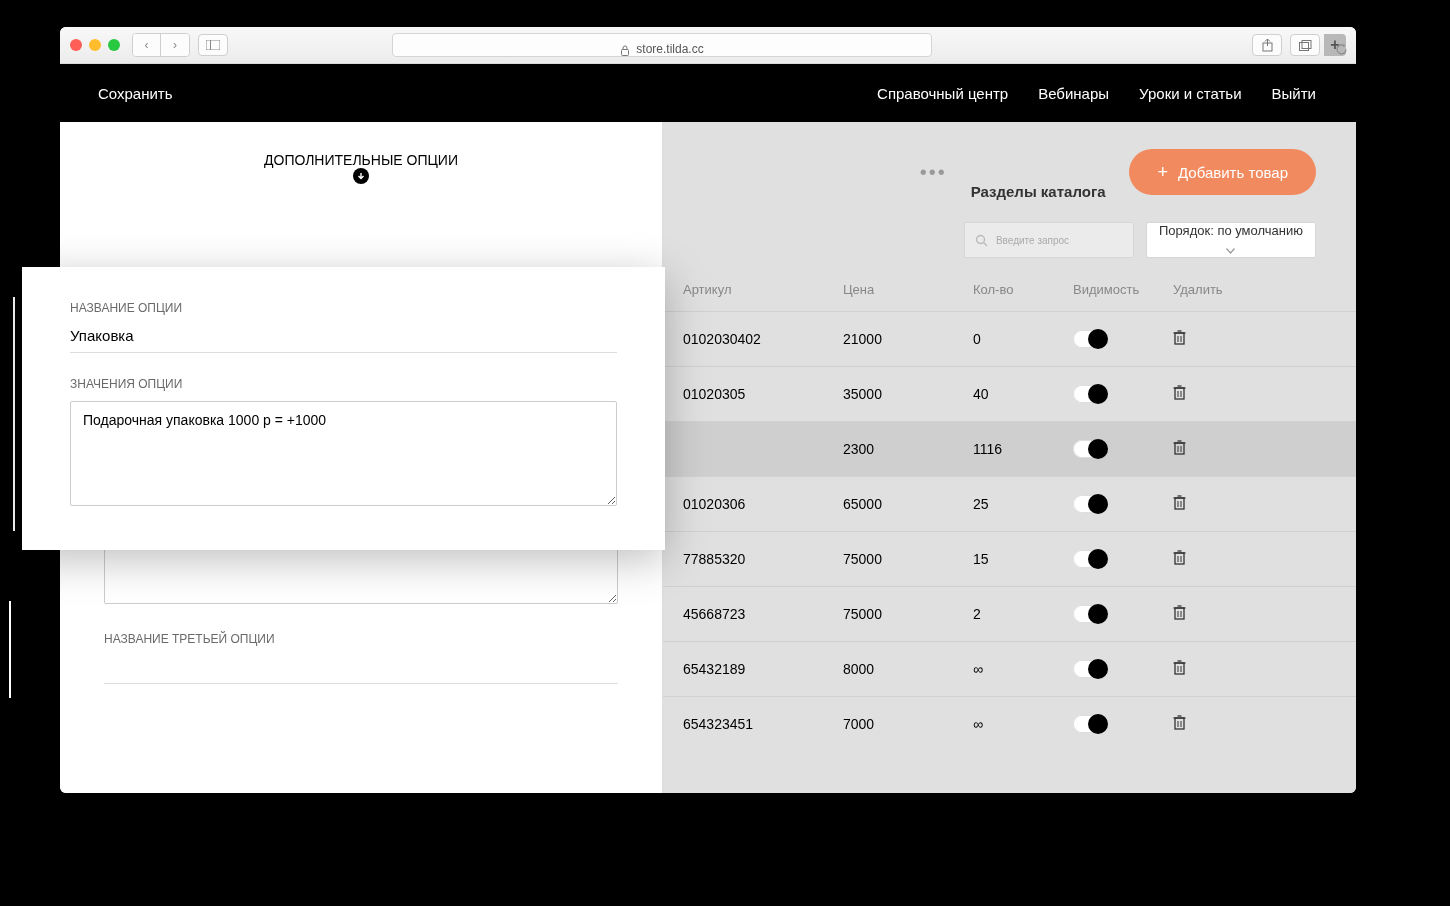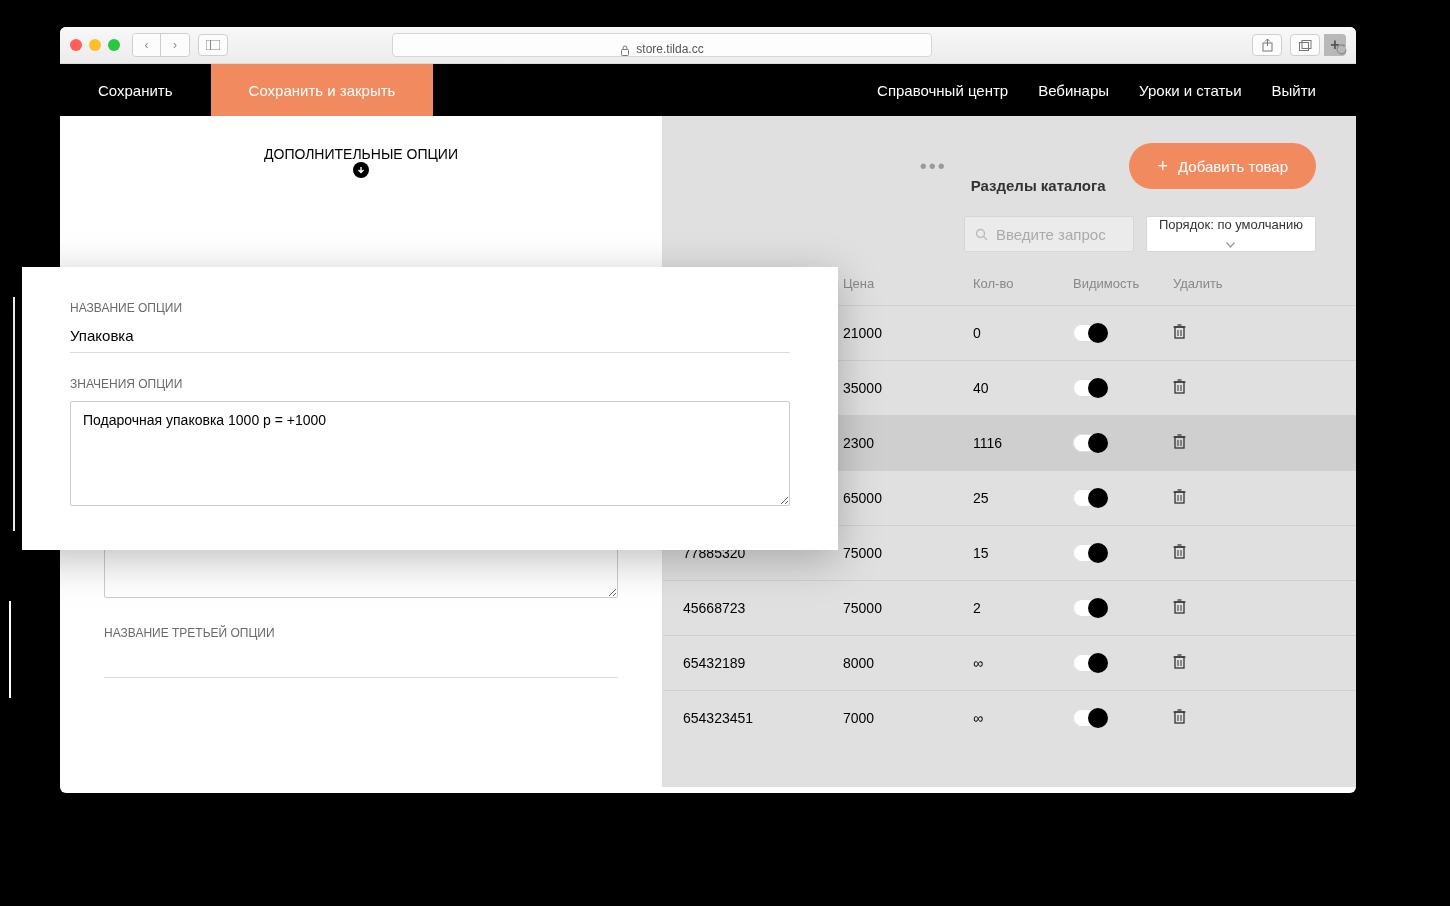--- a/index.html
+++ b/index.html
@@ -12,21 +12,21 @@
   .dot.r{background:#ff5f57;} .dot.y{background:#ffbd2e;} .dot.g{background:#28c940;}
   .nav-group{display:flex; border:1px solid #cfcfcf; border-radius:4px; overflow:hidden;}
   .nav-btn{width:28px;height:22px;display:flex;align-items:center;justify-content:center;background:#fcfcfc;color:#888;font-size:12px;border-right:1px solid #cfcfcf;}
   .nav-btn:last-child{border-right:none;}
   .sidebar-btn{width:30px;height:22px;border:1px solid #cfcfcf;border-radius:4px;display:flex;align-items:center;justify-content:center;color:#777;background:#fcfcfc;}
   .addr{flex:1;max-width:540px;margin:0 auto;height:24px;background:#fdfdfd;border:1px solid #d5d5d5;border-radius:4px;display:flex;align-items:flex-end;justify-content:center;gap:6px;font-size:12px;color:#555;}
   .right-tools{display:flex;gap:8px;margin-left:auto;align-items:center;}
   .tool-btn{width:30px;height:22px;border:1px solid #cfcfcf;border-radius:4px;display:flex;align-items:center;justify-content:center;color:#777;background:#fcfcfc;font-size:12px;}
   .plus-tab{width:22px;height:22px;background:#b8b8b8;border-radius:0 4px 4px 0;display:flex;align-items:center;justify-content:center;color:#555;font-weight:bold;margin-left:-4px;}
   
-  .topnav{height:52px;background:#000;display:flex;align-items:center;color:#fff;font-size:15px;}
+  .topnav{height:58px;background:#000;display:flex;align-items:center;color:#fff;font-size:15px;}
   .tn-btn{height:100%;display:flex;align-items:center;justify-content:center;padding:0 38px;cursor:pointer;font-weight:300;}
   .tn-btn.orange{background:#f28a5f;}
   .tn-right{margin-left:auto;display:flex;gap:30px;padding-right:40px;}
   .tn-link{color:#fff;font-weight:300;font-size:15px;}
   
   .main{height:calc(100% - 37px - 58px);display:flex;}
   .left-panel{width:603px;background:#fff;border-right:1px solid #ddd;padding:30px 44px 0 44px;overflow:hidden;}
   .section-head{display:flex;align-items:center;justify-content:space-between;margin-bottom:18px;flex-direction:column;}
   .sec-title{font-size:14px;font-weight:400;letter-spacing:0;color:#000;}
   .circle-btn{width:16px;height:16px;border-radius:50%;background:#000;display:flex;align-items:center;justify-content:center;}
@@ -36,31 +36,31 @@
   .field-input{width:100%;border:none;border-bottom:1px solid #ddd;padding:2px 0 8px;font-size:15px;color:#000;outline:none;background:transparent;font-weight:300;}
   .field-input-empty{width:100%;border:none;border-bottom:1px solid #ddd;height:28px;}
   .textarea{width:100%;border:1px solid #ccc;border-radius:2px;padding:10px 12px;font-size:14px;color:#000;resize:both;height:105px;font-family:inherit;font-weight:300;outline:none;}
   .gap{height:24px;}
   .right-panel{flex:1;background:#e0e0e0;position:relative;}
   .rp-top{height:100px;display:flex;align-items:center;justify-content:flex-end;gap:24px;padding-right:40px;}
   .menu-dots{color:#9a9a9a;font-size:20px;letter-spacing:2px;cursor:pointer;}
   .cat-link{color:#333;font-size:15px;font-weight:700;margin-top:39px;}
   .add-btn{background:#f28a5f;color:#fff;border-radius:30px;height:46px;padding:0 28px;display:flex;align-items:center;gap:10px;font-size:15px;font-weight:300;cursor:pointer;}
   .rp-search-row{display:flex;justify-content:flex-end;gap:12px;padding-right:40px;margin-bottom:24px;}
-  .search-box{width:170px;height:36px;background:#ebebeb;border:1px solid #d6d6d6;border-radius:2px;display:flex;align-items:center;padding:0 10px;gap:8px;color:#aaa;font-size:15px;}
+  .search-box{width:170px;height:36px;background:#ebebeb;border:1px solid #d6d6d6;border-radius:2px;display:flex;align-items:center;padding:0 10px;gap:8px;color:#aaa;font-size:10px;}
   .sort-box{height:36px;background:#fff;border:1px solid #d6d6d6;border-radius:2px;display:flex;align-items:center;padding:0 12px;gap:10px;font-size:13px;color:#333;flex-direction:column;}
   .table{width:100%;}
   .thead{display:grid;grid-template-columns:160px 130px 100px 100px 80px;padding:0 0 14px 20px;color:#888;font-size:13px;font-weight:300;}
   .row{display:grid;grid-template-columns:160px 130px 100px 100px 80px;padding:18px 0 18px 20px;border-top:1px solid #d0d0d0;align-items:center;font-size:14px;color:#000;font-weight:300;}
   .row.sel{background:#cfcfcf;}
   .toggle{width:34px;height:18px;background:#fff;border-radius:10px;position:relative;box-shadow:inset 0 0 0 1px #ddd;}
   .toggle::after{content:"";position:absolute;right:-1px;top:-1px;width:20px;height:20px;background:#000;border-radius:50%;}
   .trash{color:#333;cursor:pointer;}
   
-  .float-card{position:absolute;left:22px;top:267px;width:816px;background:#fff;box-shadow:0 10px 40px rgba(0,0,0,0.25);padding:34px 48px 40px 48px;z-index:50;}
+  .float-card{position:absolute;left:22px;top:267px;width:643px;background:#fff;box-shadow:0 10px 40px rgba(0,0,0,0.25);padding:34px 48px 40px 48px;z-index:50;}
   
   .ptr{position:absolute;background:#fff;width:2px;}
 </style>
 </head>
 <body>
 
 <div class="browser">
 
   <div class="chrome">
     <div class="traffic">
@@ -101,21 +101,20 @@
             <rect x="0.5" y="2.5" width="9" height="8" fill="none" stroke="#777"></rect>
             <rect x="3" y="0.5" width="9" height="8" fill="none" stroke="#777"></rect>
           </svg>
       </div>
       <div class="plus-tab">+</div>
     </div>
   </div>
 
   <div class="topnav">
     <div class="tn-btn">Сохранить</div>
-    <div class="tn-btn orange">Сохранить и закрыть</div>
     <div class="tn-right">
       <div class="tn-link">Справочный центр</div>
       <div class="tn-link">Вебинары</div>
       <div class="tn-link">Уроки и статьи</div>
       <div class="tn-link">Выйти</div>
     </div>
   </div>
 
   <div class="main">
 

